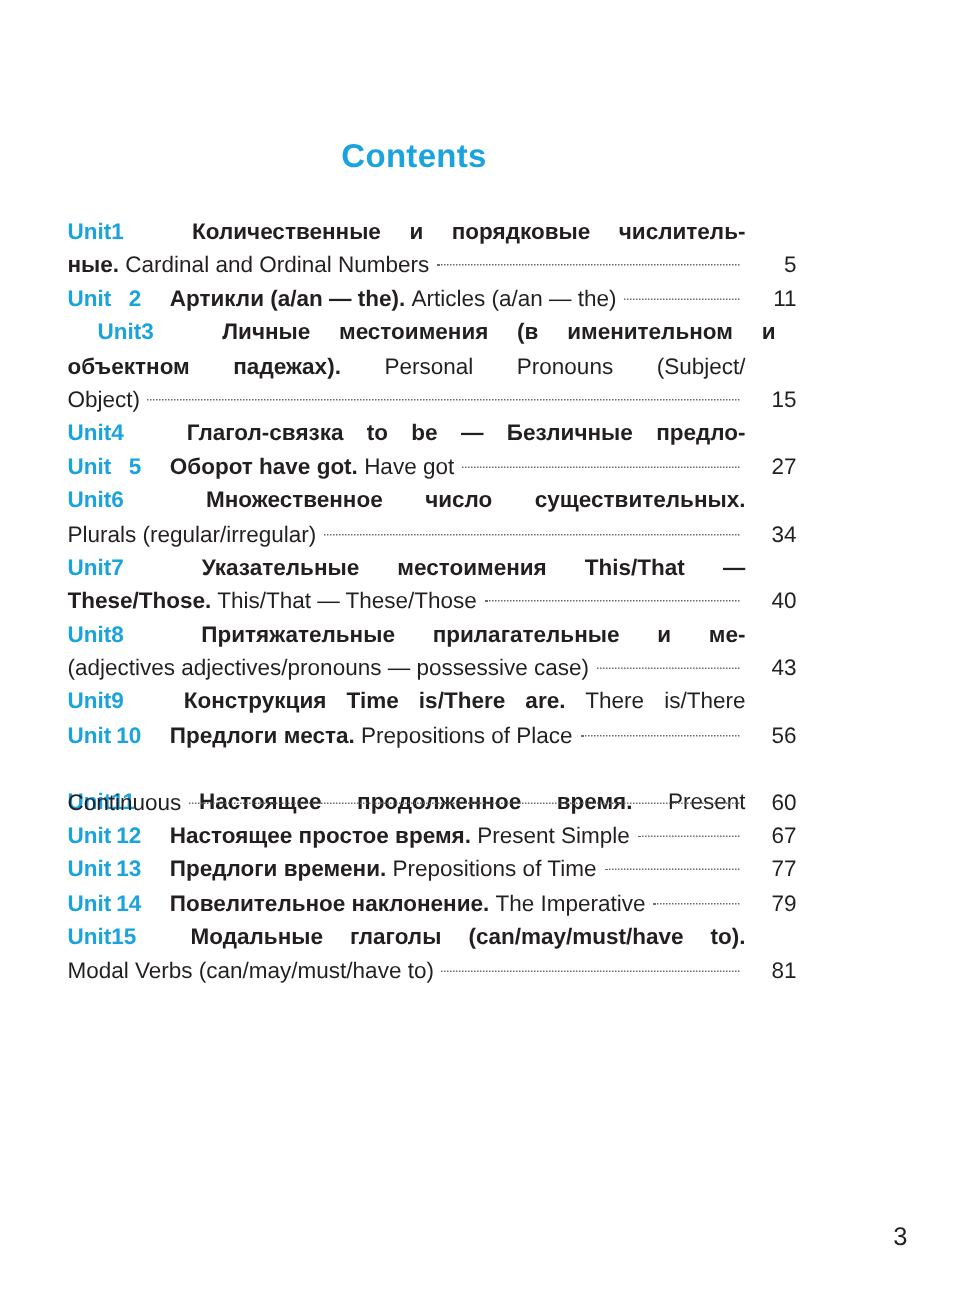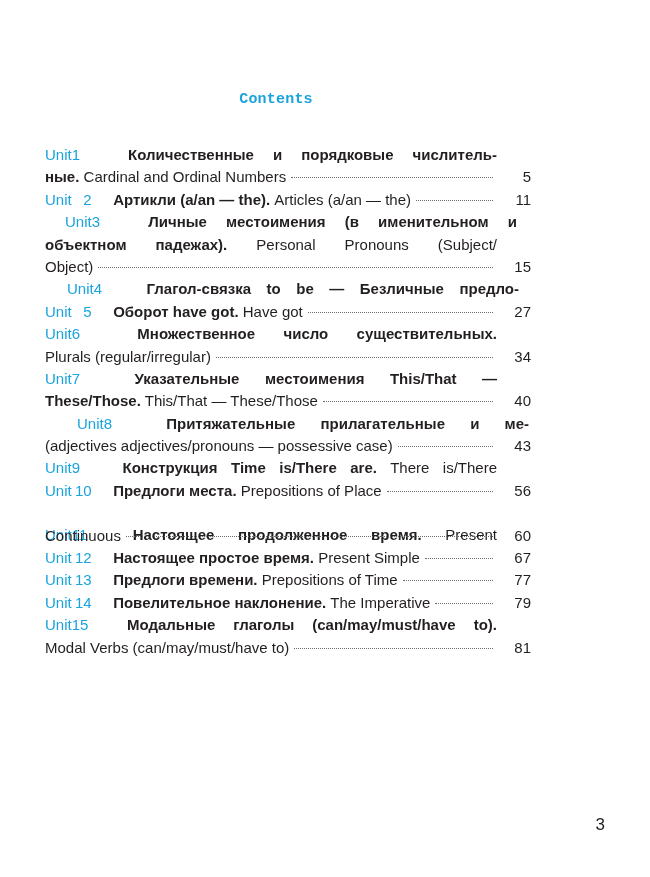--- a/index.html
+++ b/index.html
@@ -14,23 +14,23 @@
     overflow: hidden;
     font-family: "Liberation Sans", sans-serif;
     color: #231f20;
   }
   .title {
     position: absolute;
     left: 0;
     width: 552px;
     top: 91px;
     text-align: center;
-    font-family: Liberation Mono, monospace;
+    font-family: Liberation Sans, sans-serif;
     font-weight: bold;
-    font-size: 15px;
+    font-size: 22px;
     letter-spacing: 0.2px;
     color: #1aa3dc;
   }
   .toc {
     position: absolute;
     left: 45px;
     top: 144px;
     width: 486px;
   }
   .line {
@@ -46,21 +46,21 @@
     flex: 0 1 auto;
     overflow: hidden;
   }
   .line.full .txt {
     width: 452px;
     text-align: justify;
     text-align-last: justify;
   }
   .unit {
     color: #1aa3dc;
-    font-weight: normal;
+    font-weight: bold;
     display: inline-block;
     width: 64px;
     white-space: pre;
   }
   .unit .num {
     display: inline-block;
     width: 20px;
     text-align: right;
   }
   .b { font-weight: bold; }
@@ -113,21 +113,21 @@
     </div>
     <div class="line full">
       <span class="txt" style="display: inline-block; width: 452px; text-align: justify; text-align-last: justify;"><span class="b">объектном падежах).</span> <span class="n">Personal Pronouns (Subject/</span></span>
     </div>
     <div class="line">
       <span class="txt"><span class="n">Object)</span></span>
       <span class="dots"></span>
       <span class="page">15</span>
     </div>
     <div class="line full">
-      <span class="txt" style="display: inline-block; width: 452px; text-align: justify; text-align-last: justify; margin-left: 22px;"><span class="unit"><span>Unit</span><span class="num">4</span></span> <span class="b">Глагол-связка to be — Безличные предло-</span></span>
+      <span class="txt" style="display: inline-block; width: 452px; text-align: justify; text-align-last: justify;"><span class="unit"><span>Unit</span><span class="num">4</span></span> <span class="b">Глагол-связка to be — Безличные предло-</span></span>
     </div>
     <div class="line">
       <span class="txt"><span class="unit"><span>Unit</span><span class="num">5</span></span> <span class="b">Оборот have got.</span> <span class="n">Have got</span></span>
       <span class="dots"></span>
       <span class="page">27</span>
     </div>
     <div class="line full">
       <span class="txt" style="display: inline-block; width: 452px; text-align: justify; text-align-last: justify;"><span class="unit"><span>Unit</span><span class="num">6</span></span> <span class="b">Множественное число существительных.</span></span>
     </div>
     <div class="line">
@@ -137,21 +137,21 @@
     </div>
     <div class="line full">
       <span class="txt" style="display: inline-block; width: 452px; text-align: justify; text-align-last: justify;"><span class="unit"><span>Unit</span><span class="num">7</span></span> <span class="b">Указательные местоимения This/That —</span></span>
     </div>
     <div class="line">
       <span class="txt"><span class="b">These/Those.</span> <span class="n">This/That — These/Those</span></span>
       <span class="dots"></span>
       <span class="page">40</span>
     </div>
     <div class="line full">
-      <span class="txt" style="display: inline-block; width: 452px; text-align: justify; text-align-last: justify; margin-left: 32px;"><span class="unit"><span>Unit</span><span class="num">8</span></span> <span class="b">Притяжательные прилагательные и ме-</span></span>
+      <span class="txt" style="display: inline-block; width: 452px; text-align: justify; text-align-last: justify;"><span class="unit"><span>Unit</span><span class="num">8</span></span> <span class="b">Притяжательные прилагательные и ме-</span></span>
     </div>
     <div class="line">
       <span class="txt"><span class="n">(adjectives adjectives/pronouns — possessive case)</span></span>
       <span class="dots"></span>
       <span class="page">43</span>
     </div>
     <div class="line full">
       <span class="txt" style="display: inline-block; width: 452px; text-align: justify; text-align-last: justify;"><span class="unit"><span>Unit</span><span class="num">9</span></span> <span class="b">Конструкция Time is/There are.</span> <span class="n">There is/There</span></span>
     </div>
     <div class="line">

